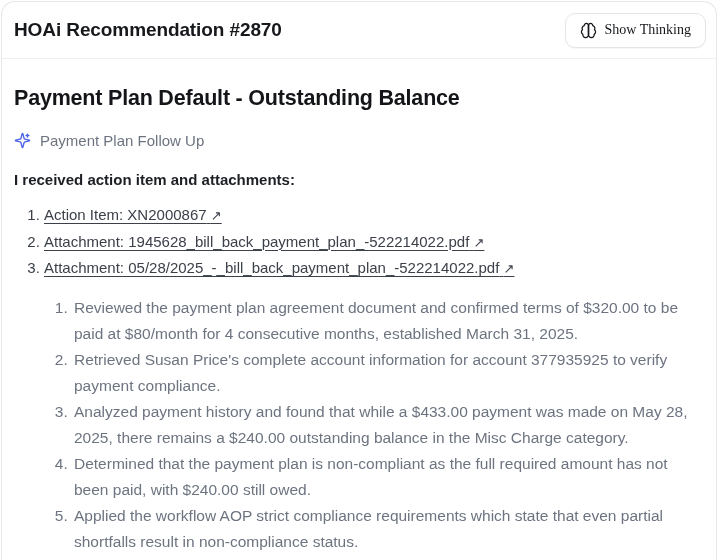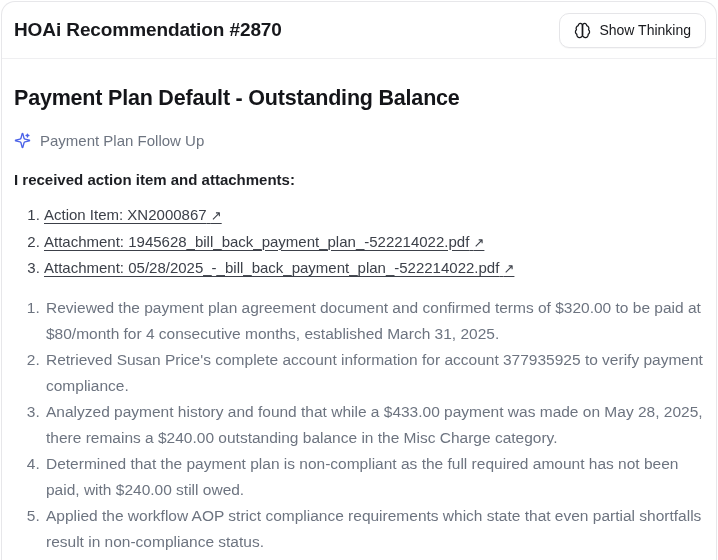--- a/index.html
+++ b/index.html
@@ -46,21 +46,21 @@
     letter-spacing: 0.1px;
   }
   .show-thinking-btn {
     display: inline-flex;
     align-items: center;
     gap: 8px;
     background: #ffffff;
     border: 1px solid #e5e5e8;
     border-radius: 10px;
     padding: 8px 14px;
-    font-family: Liberation Sans, sans-serif;
+    font-family: Liberation Serif, serif;
     font-size: 14px;
     font-weight: 500;
     color: #17181c;
     cursor: pointer;
     box-shadow: 0 1px 1px rgba(0,0,0,0.03);
   }
   .brain-icon { width: 17px; height: 17px; display: inline-block; }
   
   .card-body { padding: 27px 12px 0 12px; }
   .page-title {
@@ -107,20 +107,21 @@
   ol.done-list {
     margin: 13px 0 0 0;
     padding-left: 30px;
     color: #6d7480;
   }
   ol.done-list li {
     font-size: 15.5px;
     line-height: 26px;
     color: #6d7480;
     padding-left: 2px;
+    margin-left: 28px;
   }
 </style>
 </head>
 <body>
 
 <div class="card">
 
   <div class="card-header">
     <div class="header-left">
       <span class="header-title">HOAi Recommendation #2870</span>

